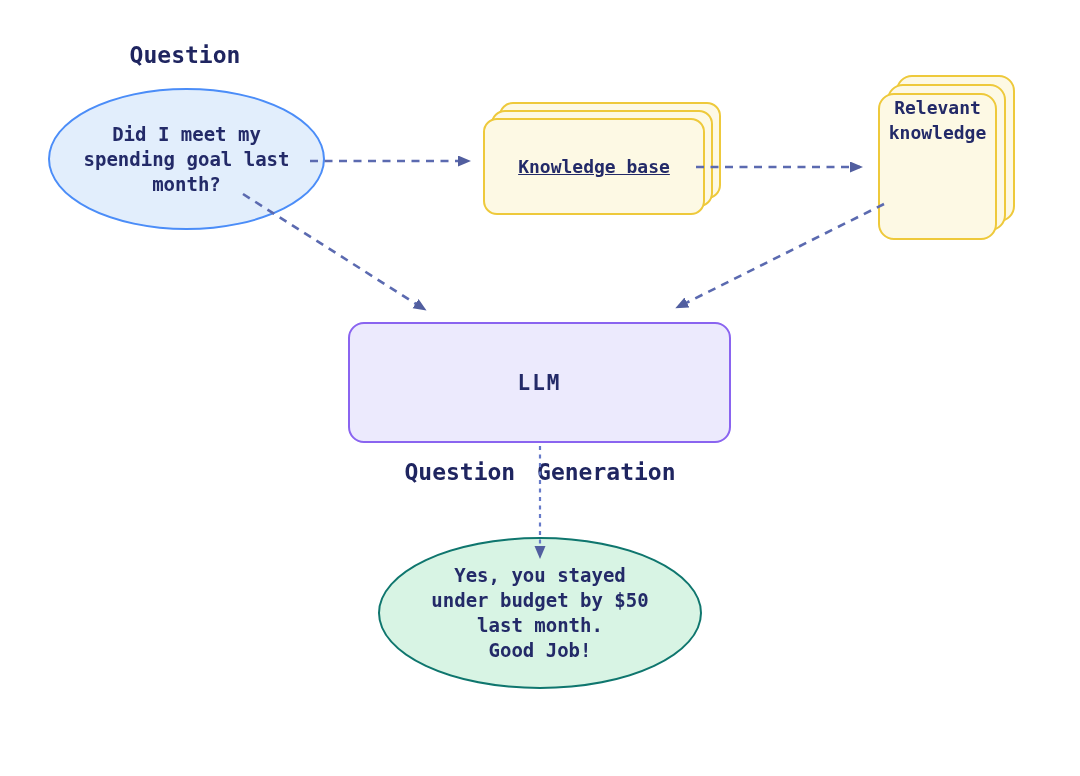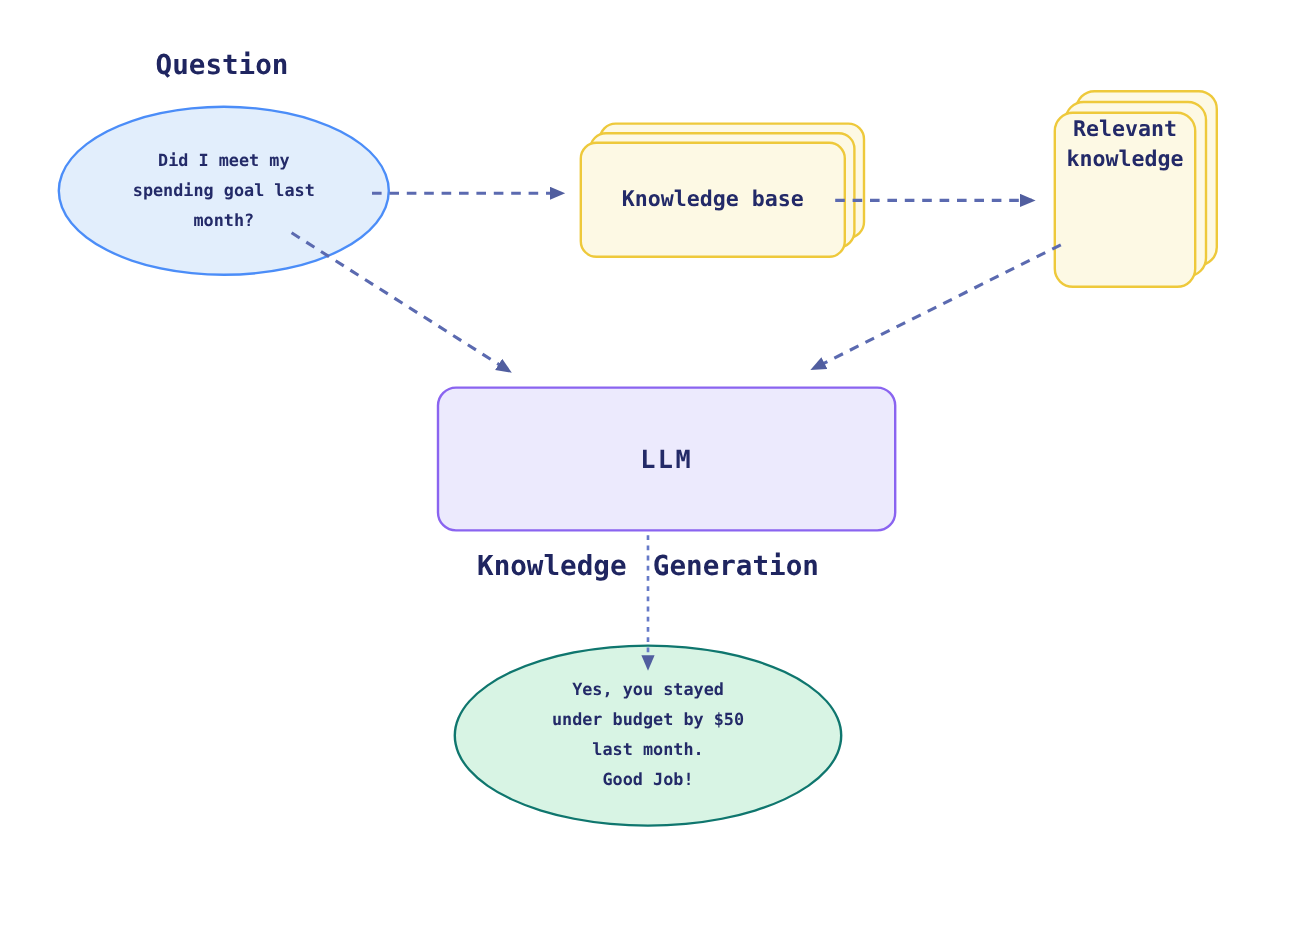--- a/index.html
+++ b/index.html
@@ -31,34 +31,34 @@
     border-radius: 50%;
     display: flex;
     align-items: center;
     justify-content: center;
     text-align: center;
     box-sizing: border-box;
   }
   .q-ellipse { left: 48px;  top: 88px;  width: 277px; height: 142px; background: #e2eefc; border: 2px solid #4b8df8; }
   .a-ellipse { left: 378px; top: 537px; width: 324px; height: 152px; background: #d8f4e4; border: 2px solid #0f766e; }
   .bubble-text {
-    font-size: 14px;
+    font-size: 19px;
     line-height: 25px;
     font-weight: 600;
     white-space: pre-line;
   }
 
   
   .card {
     position: absolute;
     background: #fdf9e4;
     border: 2px solid #eec93b;
     box-sizing: border-box;
   }
-  .kb-card { width: 222px; height: 97px;  border-radius: 14px; }
+  .kb-card { width: 222px; height: 97px;  border-radius: 14px; text-decoration: underline; }
   .kb-back  { left: 499px; top: 102px; }
   .kb-mid   { left: 491px; top: 110px; }
   .kb-front { left: 483px; top: 118px; display: flex; align-items: center; justify-content: center; }
   .rk-card { width: 119px; height: 147px; border-radius: 16px; }
   .rk-back  { left: 896px; top: 75px; }
   .rk-mid   { left: 887px; top: 84px; }
   .rk-front { left: 878px; top: 93px; display: flex; justify-content: center; text-align: center; }
   .card-text {
     font-size: 18px;
     line-height: 25px;
@@ -73,21 +73,20 @@
     background: #eceafd;
     border: 2px solid #8a64f0;
     border-radius: 16px;
     box-sizing: border-box;
     display: flex;
     align-items: center;
     justify-content: center;
     font-size: 21px;
     font-weight: 600;
     letter-spacing: 2px;
-    margin-left: 16px;
   }
 
   
   .arrows {
     position: absolute;
     left: 0; top: 0;
     width: 1080px; height: 776px;
     pointer-events: none;
     z-index: 10;
   }
@@ -115,21 +114,21 @@
   <div class="card rk-card rk-mid"></div>
   <div class="card rk-card rk-front">
     <div class="card-text">Relevant
 knowledge</div>
   </div>
 
   <div class="llm-box">
     <span>LLM</span>
   </div>
 
-  <div class="node-label auggen-label">Knowledge Generation</div>
+  <div class="node-label auggen-label">Question Generation</div>
 
   <div class="ellipse a-ellipse">
     <div class="bubble-text">Yes, you stayed
 under budget by $50
 last month.
 Good Job!</div>
   </div>
 
 
   <svg class="arrows" viewBox="0 0 1080 776">

